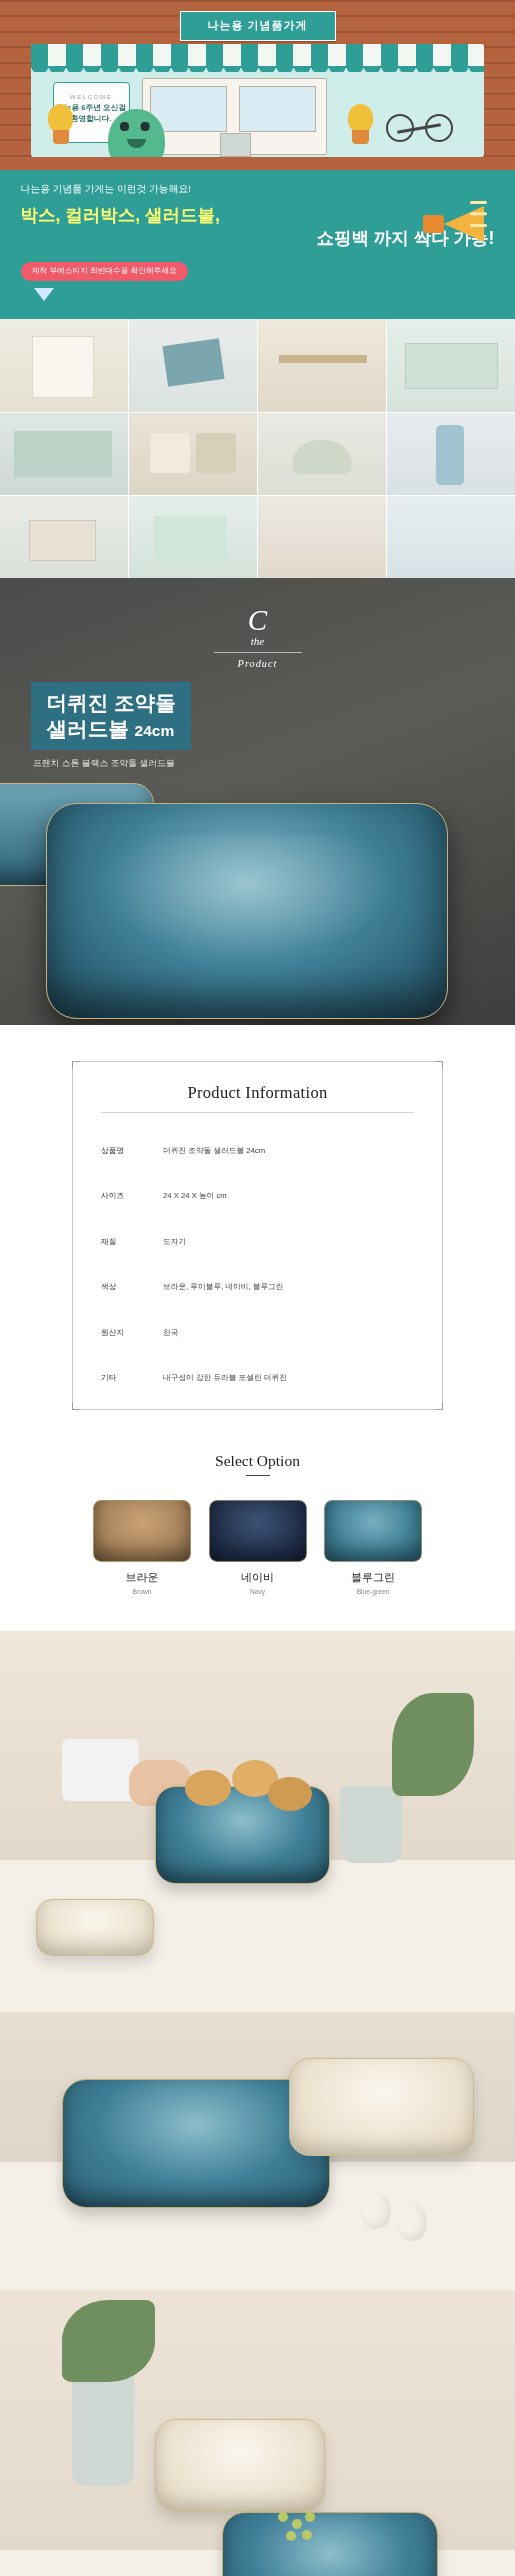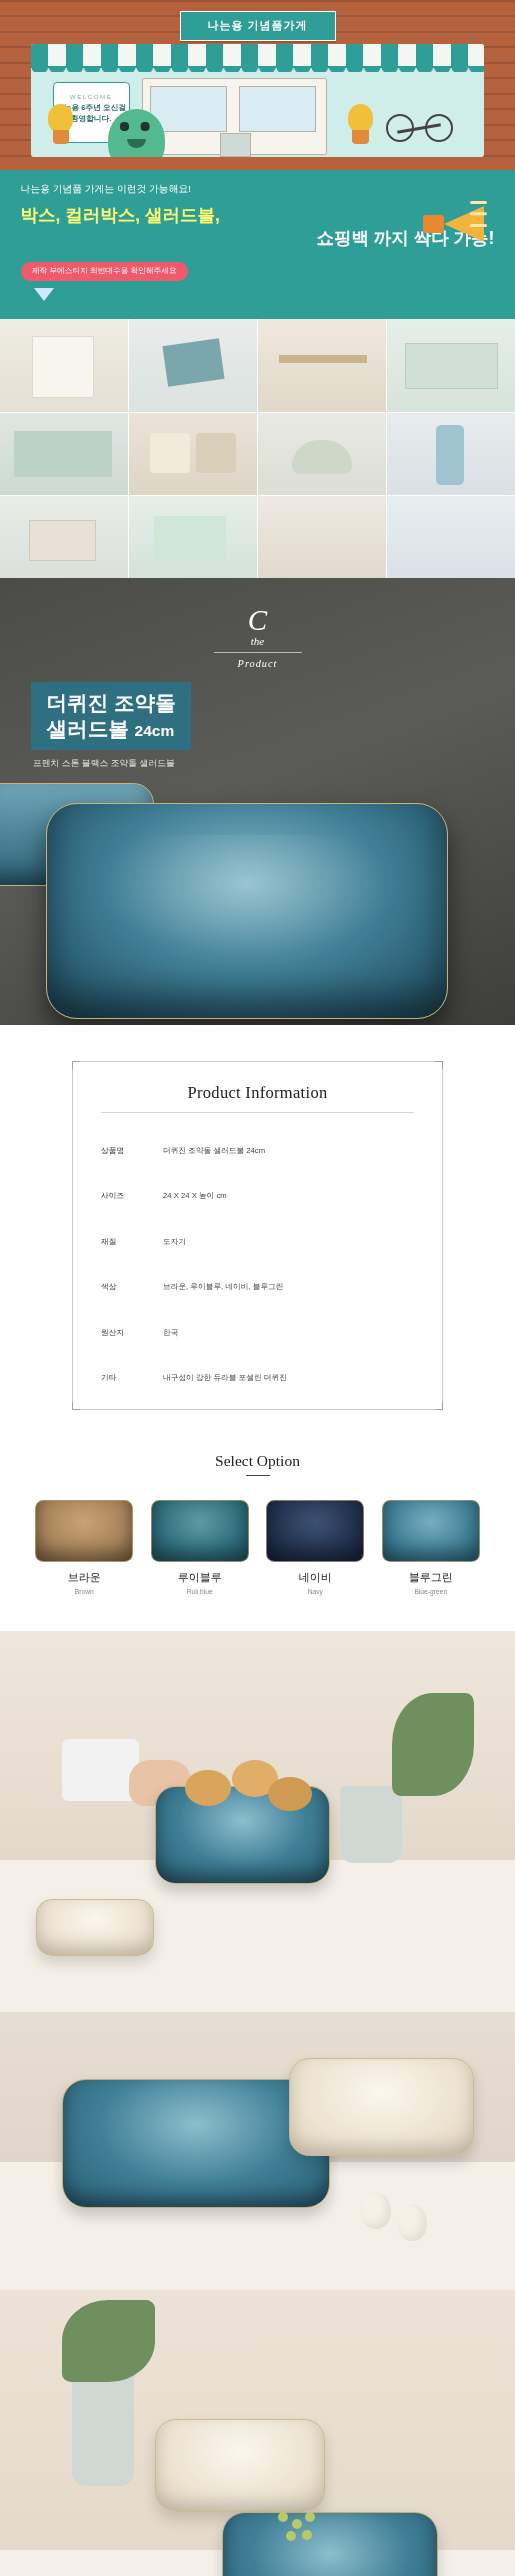--- a/index.html
+++ b/index.html
@@ -444,25 +444,20 @@
 
   <section class="opt-wrap">
     <div class="opt-title">Select Option</div>
     <div class="opt-bar"></div>
 
     <div class="opt-row">
       <div class="opt">
         <div class="swatch" style="background:radial-gradient(ellipse at 50% 35%,#c9a276,#a9855c 60%,#7d6040)"></div>
         <div class="nm-ko">브라운</div>
         <div class="nm-en">Brown</div>
-      </div>
-      <div class="opt">
-        <div class="swatch" style="background:radial-gradient(ellipse at 50% 35%,#5f99a6,#2f6f7d 60%,#1f505c)"></div>
-        <div class="nm-ko">루이블루</div>
-        <div class="nm-en">Ruii blue</div>
       </div>
       <div class="opt">
         <div class="swatch" style="background:radial-gradient(ellipse at 50% 35%,#3c5273,#22324e 60%,#16213a)"></div>
         <div class="nm-ko">네이비</div>
         <div class="nm-en">Navy</div>
       </div>
       <div class="opt">
         <div class="swatch" style="background:radial-gradient(ellipse at 50% 35%,#77aec0,#3f7f96 60%,#2a5d73)"></div>
         <div class="nm-ko">블루그린</div>
         <div class="nm-en">Blue-green</div>

